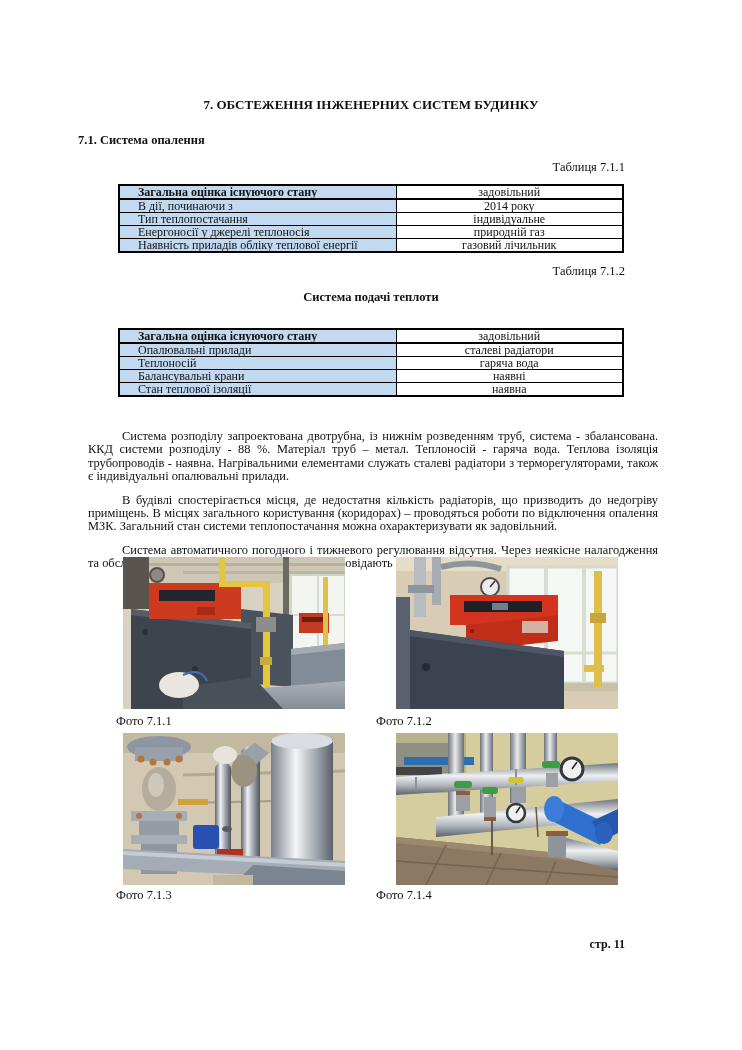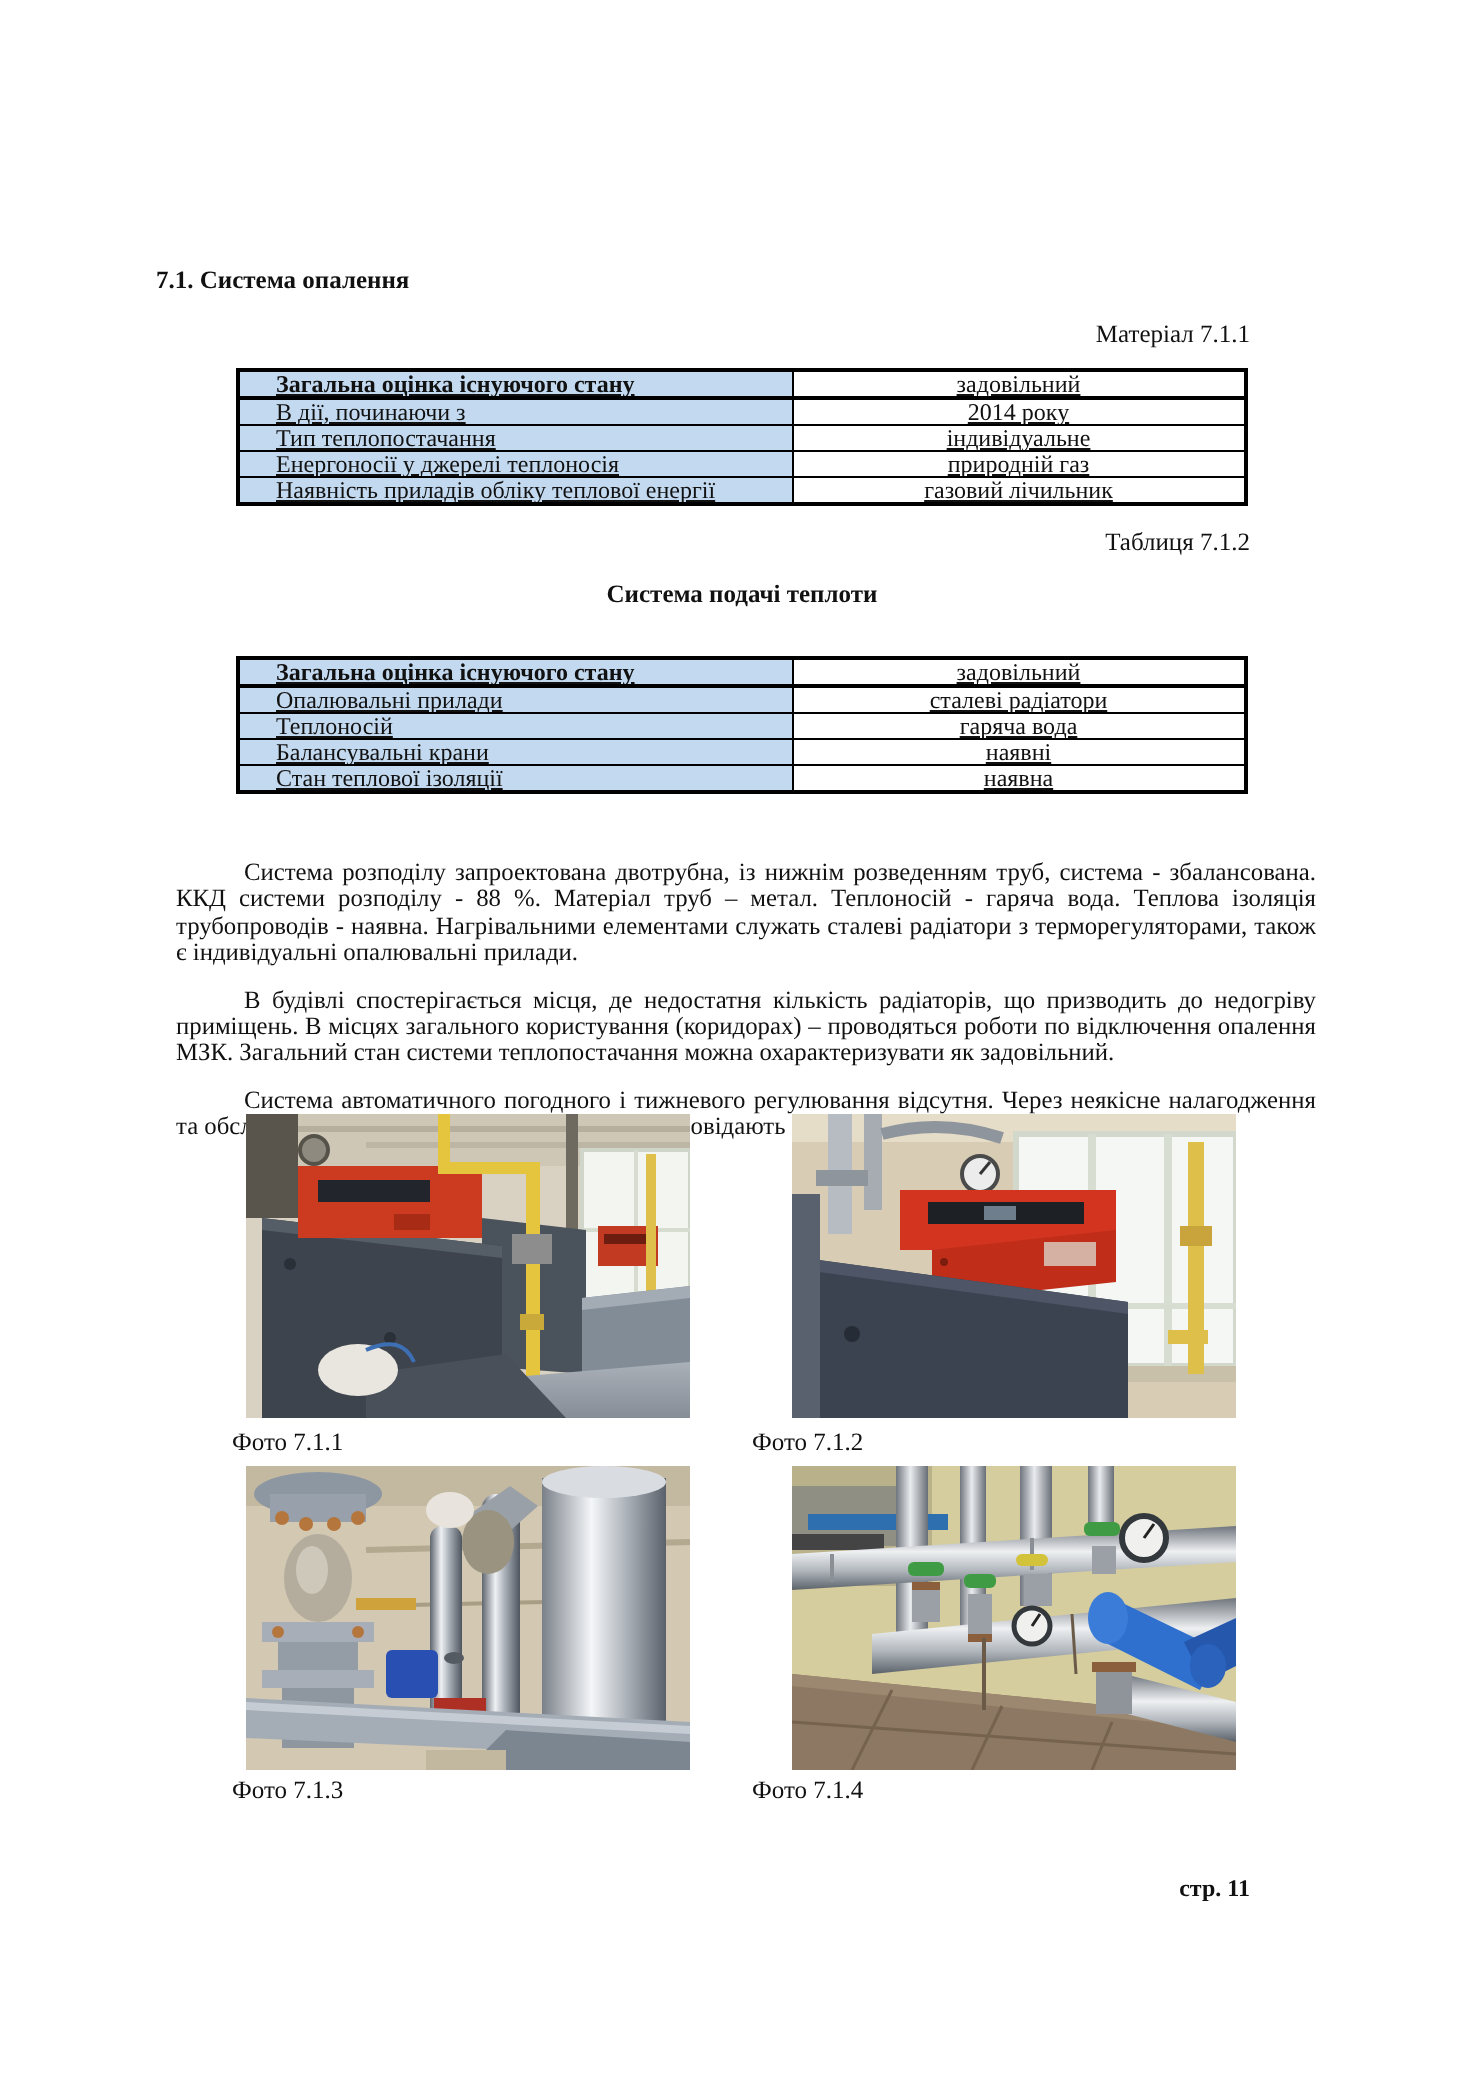--- a/index.html
+++ b/index.html
@@ -37,21 +37,21 @@
     border-collapse: collapse;
     font-size: 12px;
     border: 2px solid #000;
   }
   table.spec.t1 { top: 184px; }
   table.spec.t2 { top: 328px; }
   table.spec td {
     border: 1px solid #000;
     height: 13px; line-height: 12px;
     padding: 0 18px;
-    overflow: hidden; white-space: nowrap; text-decoration: underline;
+    overflow: hidden; white-space: nowrap;
   }
   table.spec tr.head td { border-bottom: 2px solid #000; }
   table.spec tr.head td.lbl { font-weight: bold; }
   td.lbl { background: var(--cell-blue); width: 277px; }
   td.val { text-align: center; }
   .body-text {
     position: absolute; top: 420px; left: 78px; width: 590px;
     font-size: 12.4px; line-height: 13.4px; text-align: justify;
   }
   .body-text p { text-indent: 34px; margin: 10px; }
@@ -75,24 +75,25 @@
   .page-footer {
     position: absolute; top: 937px; right: 117px;
     font-weight: bold; font-size: 12px;
   }
 </style>
 </head>
 <body>
 
 <div class="page">
 
+  <div class="doc-title">7. ОБСТЕЖЕННЯ ІНЖЕНЕРНИХ СИСТЕМ БУДИНКУ</div>
 
   <div class="section-heading">7.1. Система опалення</div>
 
-  <div class="table-caption t1">Матеріал 7.1.1</div>
+  <div class="table-caption t1">Таблиця 7.1.1</div>
 
   <table class="spec t1">
     <tbody>
       <tr class="head">
         <td class="lbl">Загальна оцінка існуючого стану</td>
         <td class="val">задовільний</td>
       </tr>
       <tr>
         <td class="lbl">В дії, починаючи з</td>
         <td class="val">2014 року</td>

